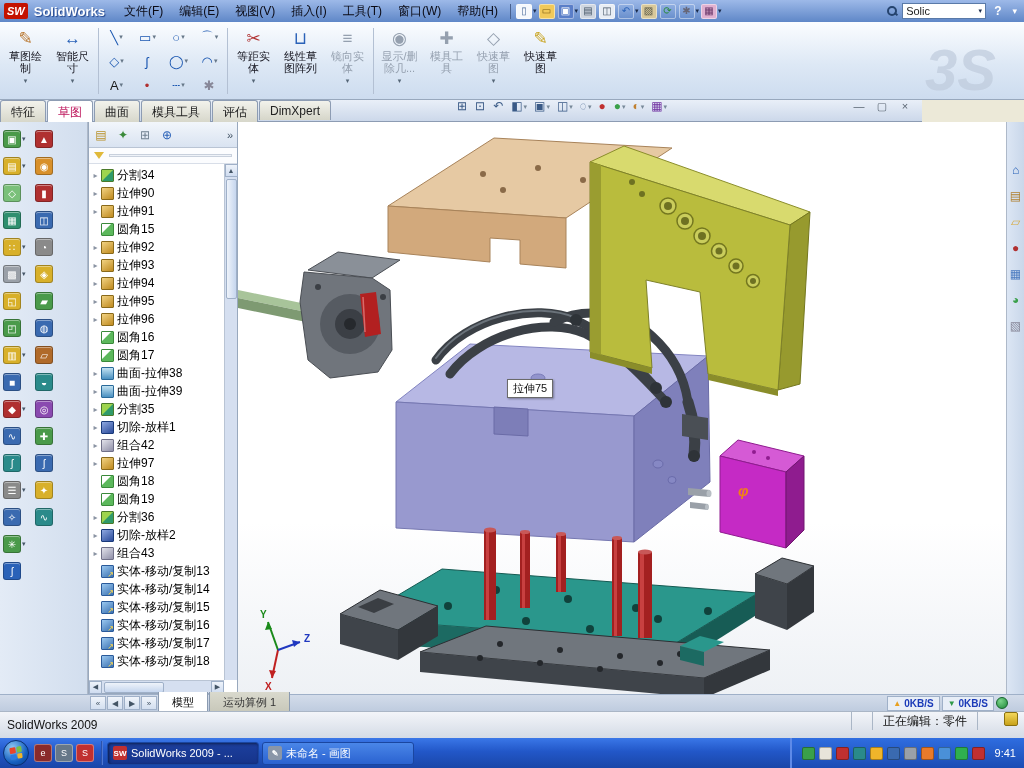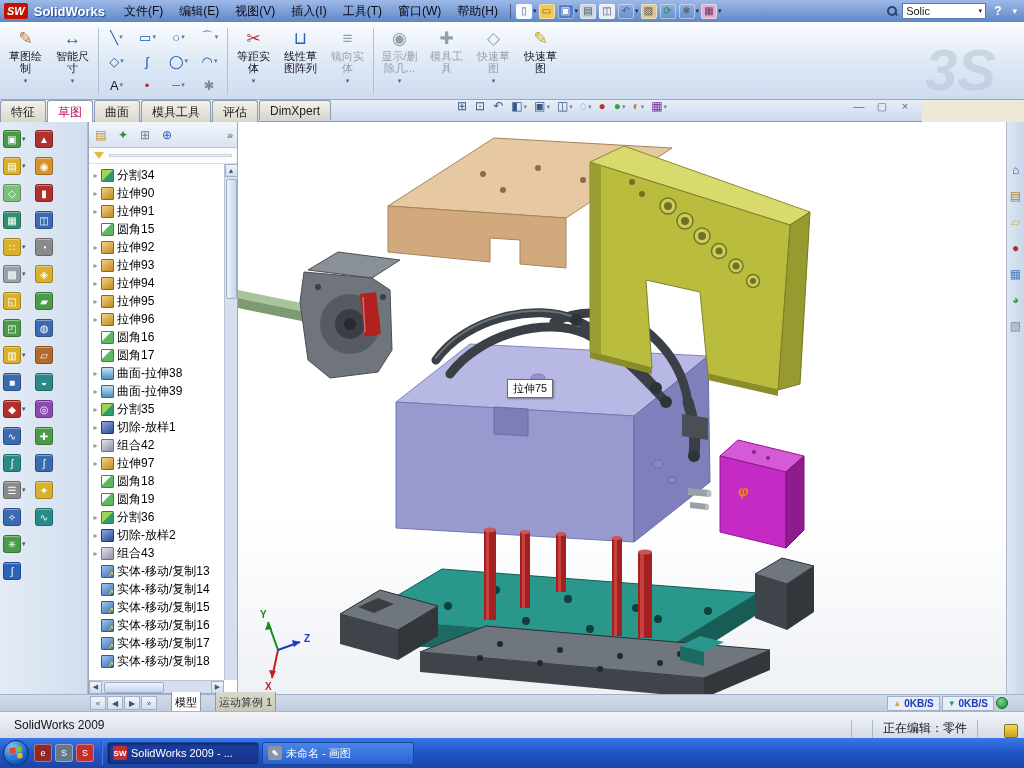--- a/index.html
+++ b/index.html
@@ -81,30 +81,30 @@
 
 #viewport{position:absolute;left:238px;top:122px;width:768px;height:572px;background:linear-gradient(#ffffff 70%,#eef1f5);overflow:hidden}
 #tooltip{position:absolute;left:507px;top:379px;background:#ffffff;border:1px solid #6a6a6a;box-shadow:1px 1px 2px rgba(0,0,0,.35);font-size:11px;padding:1px 5px;white-space:nowrap}
 
 #right-pane{position:absolute;left:1006px;top:122px;width:18px;height:572px;background:linear-gradient(90deg,#dce6f4,#c9d7ea);border-left:1px solid #aeb9c9;display:flex;flex-direction:column;align-items:center;padding-top:40px;gap:11px}
 .rp-ic{width:15px;height:15px;font-size:12px;display:flex;align-items:center;justify-content:center}
 
 #bottom-strip{position:absolute;left:0;top:694px;width:1024px;height:17px;background:linear-gradient(#d3dcea,#bfccdf);border-top:1px solid #9fb0c8;display:flex;align-items:center}
 #bs-nav{display:flex;gap:1px;margin-left:90px}
 .bs-btn{width:16px;height:14px;background:linear-gradient(#f0f4fa,#d3dff0);border:1px solid #9fb0c8;font-size:8px;color:#456;display:flex;align-items:center;justify-content:center}
-.bt-tab{height:23px;padding:0 3px;font-size:11px;border:1px solid #8a9ab0;border-top:none;background:linear-gradient(#d9d9cd,#c6c6b8);display:flex;align-items:center;margin-left:14px;border-radius:0 0 3px 3px;color:#333}
+.bt-tab{height:23px;padding:0 13px;font-size:11px;border:1px solid #8a9ab0;border-top:none;background:linear-gradient(#d9d9cd,#c6c6b8);display:flex;align-items:center;margin-left:1px;border-radius:0 0 3px 3px;color:#333}
 .bt-tab.active{background:#fff;color:#000}
 #net-wrap{margin-left:auto;display:flex;align-items:center;gap:2px;margin-right:16px}
 .net-cell{display:flex;align-items:center;gap:3px;background:#e8eef7;border:1px solid #9fb0c8;height:15px;padding:0 5px;font-size:10px;font-weight:bold;color:#1a3ab8}
 .net-up{color:#e8a020;font-size:8px}.net-down{color:#2f9a4a;font-size:8px}
 #net-badge{width:12px;height:12px;border-radius:50%;background:radial-gradient(circle at 35% 30%,#7ad48a,#1f8a3a);border:1px solid #14642a}
 
 #statusbar{position:absolute;left:0;top:711px;width:1024px;height:27px;background:linear-gradient(#f3f5f9,#d8deе8,#d4dbe6);background:linear-gradient(#f3f5f9,#d4dbe6);border-top:1px solid #aab6c6;display:flex;align-items:center;font-size:12px}
-#sb-left{padding-left:14px;color:#111}
-#sb-right{margin-left:auto;display:flex;align-items:flex-end;height:100%}
+#sb-left{padding-left:7px;color:#111}
+#sb-right{margin-left:auto;display:flex;align-items:flex-start;height:100%}
 .sb-seg{border-left:1px solid #aab6c6;height:70%;display:flex;align-items:center;padding:0 10px;color:#111}
 #sb-icon{width:14px;height:14px;background:linear-gradient(#f4d75a,#c8a21a);border:1px solid #8a7010;border-radius:2px;margin:0 6px}
 
 #taskbar{position:absolute;left:0;top:738px;width:1024px;height:30px;background:linear-gradient(#3a77e8,#2257c8 45%,#1a46a8);display:flex;align-items:center}
 #start-orb{width:26px;height:26px;margin:0 5px 0 3px;border-radius:50%;background:radial-gradient(circle at 35% 28%,#8ec8f4,#1560c0 62%,#0a3a88);border:1px solid #0a3070;display:flex;align-items:center;justify-content:center;flex:none}
 #orb-flag{width:12px;height:12px;display:grid;grid-template-columns:1fr 1fr;gap:1px;transform:rotate(-8deg) skewY(-4deg)}
 #orb-flag span{border-radius:1px}
 .ql{width:18px;height:18px;border-radius:3px;border:1px solid rgba(255,255,255,.35);color:#fff;font-size:9px;display:flex;align-items:center;justify-content:center;margin-right:3px;flex:none}
 .tb-div{width:2px;height:24px;background:linear-gradient(90deg,#1a3f96,#5e8ae8);margin:0 4px;flex:none}
 .task-btn{width:152px;height:23px;border-radius:3px;display:flex;align-items:center;gap:4px;padding:0 5px;margin-right:3px;font-size:11px;color:#fff;white-space:nowrap;overflow:hidden;flex:none;background:linear-gradient(#4a86e8,#2a62d0);border:1px solid #1a46a0}
@@ -863,13 +863,27 @@
     <span class="ql" style="background: rgb(192, 48, 48);">S</span>
   <span class="tb-div"></span>
   <div class="task-btn active">
     <span class="task-ic" style="background: rgb(192, 48, 48);">SW</span>
     <span>SolidWorks 2009 - ...</span>
   </div>
     <div class="task-btn">
     <span class="task-ic" style="background: rgb(138, 150, 168);">✎</span>
     <span>未命名 - 画图</span>
   </div>
+  <div id="tray">
+    <span class="tray-ic" style="background: rgb(58, 160, 74);"></span>
+      <span class="tray-ic" style="background: rgb(232, 228, 218);"></span>
+      <span class="tray-ic" style="background: rgb(192, 48, 48);"></span>
+      <span class="tray-ic" style="background: rgb(42, 138, 138);"></span>
+      <span class="tray-ic" style="background: rgb(240, 181, 42);"></span>
+      <span class="tray-ic" style="background: rgb(58, 106, 176);"></span>
+      <span class="tray-ic" style="background: rgb(154, 160, 168);"></span>
+      <span class="tray-ic" style="background: rgb(232, 122, 42);"></span>
+      <span class="tray-ic" style="background: rgb(74, 144, 216);"></span>
+      <span class="tray-ic" style="background: rgb(47, 175, 79);"></span>
+      <span class="tray-ic" style="background: rgb(192, 48, 48);"></span>
+    <span id="clock">9:41</span>
+  </div>
 </div>
 
 </body></html>

